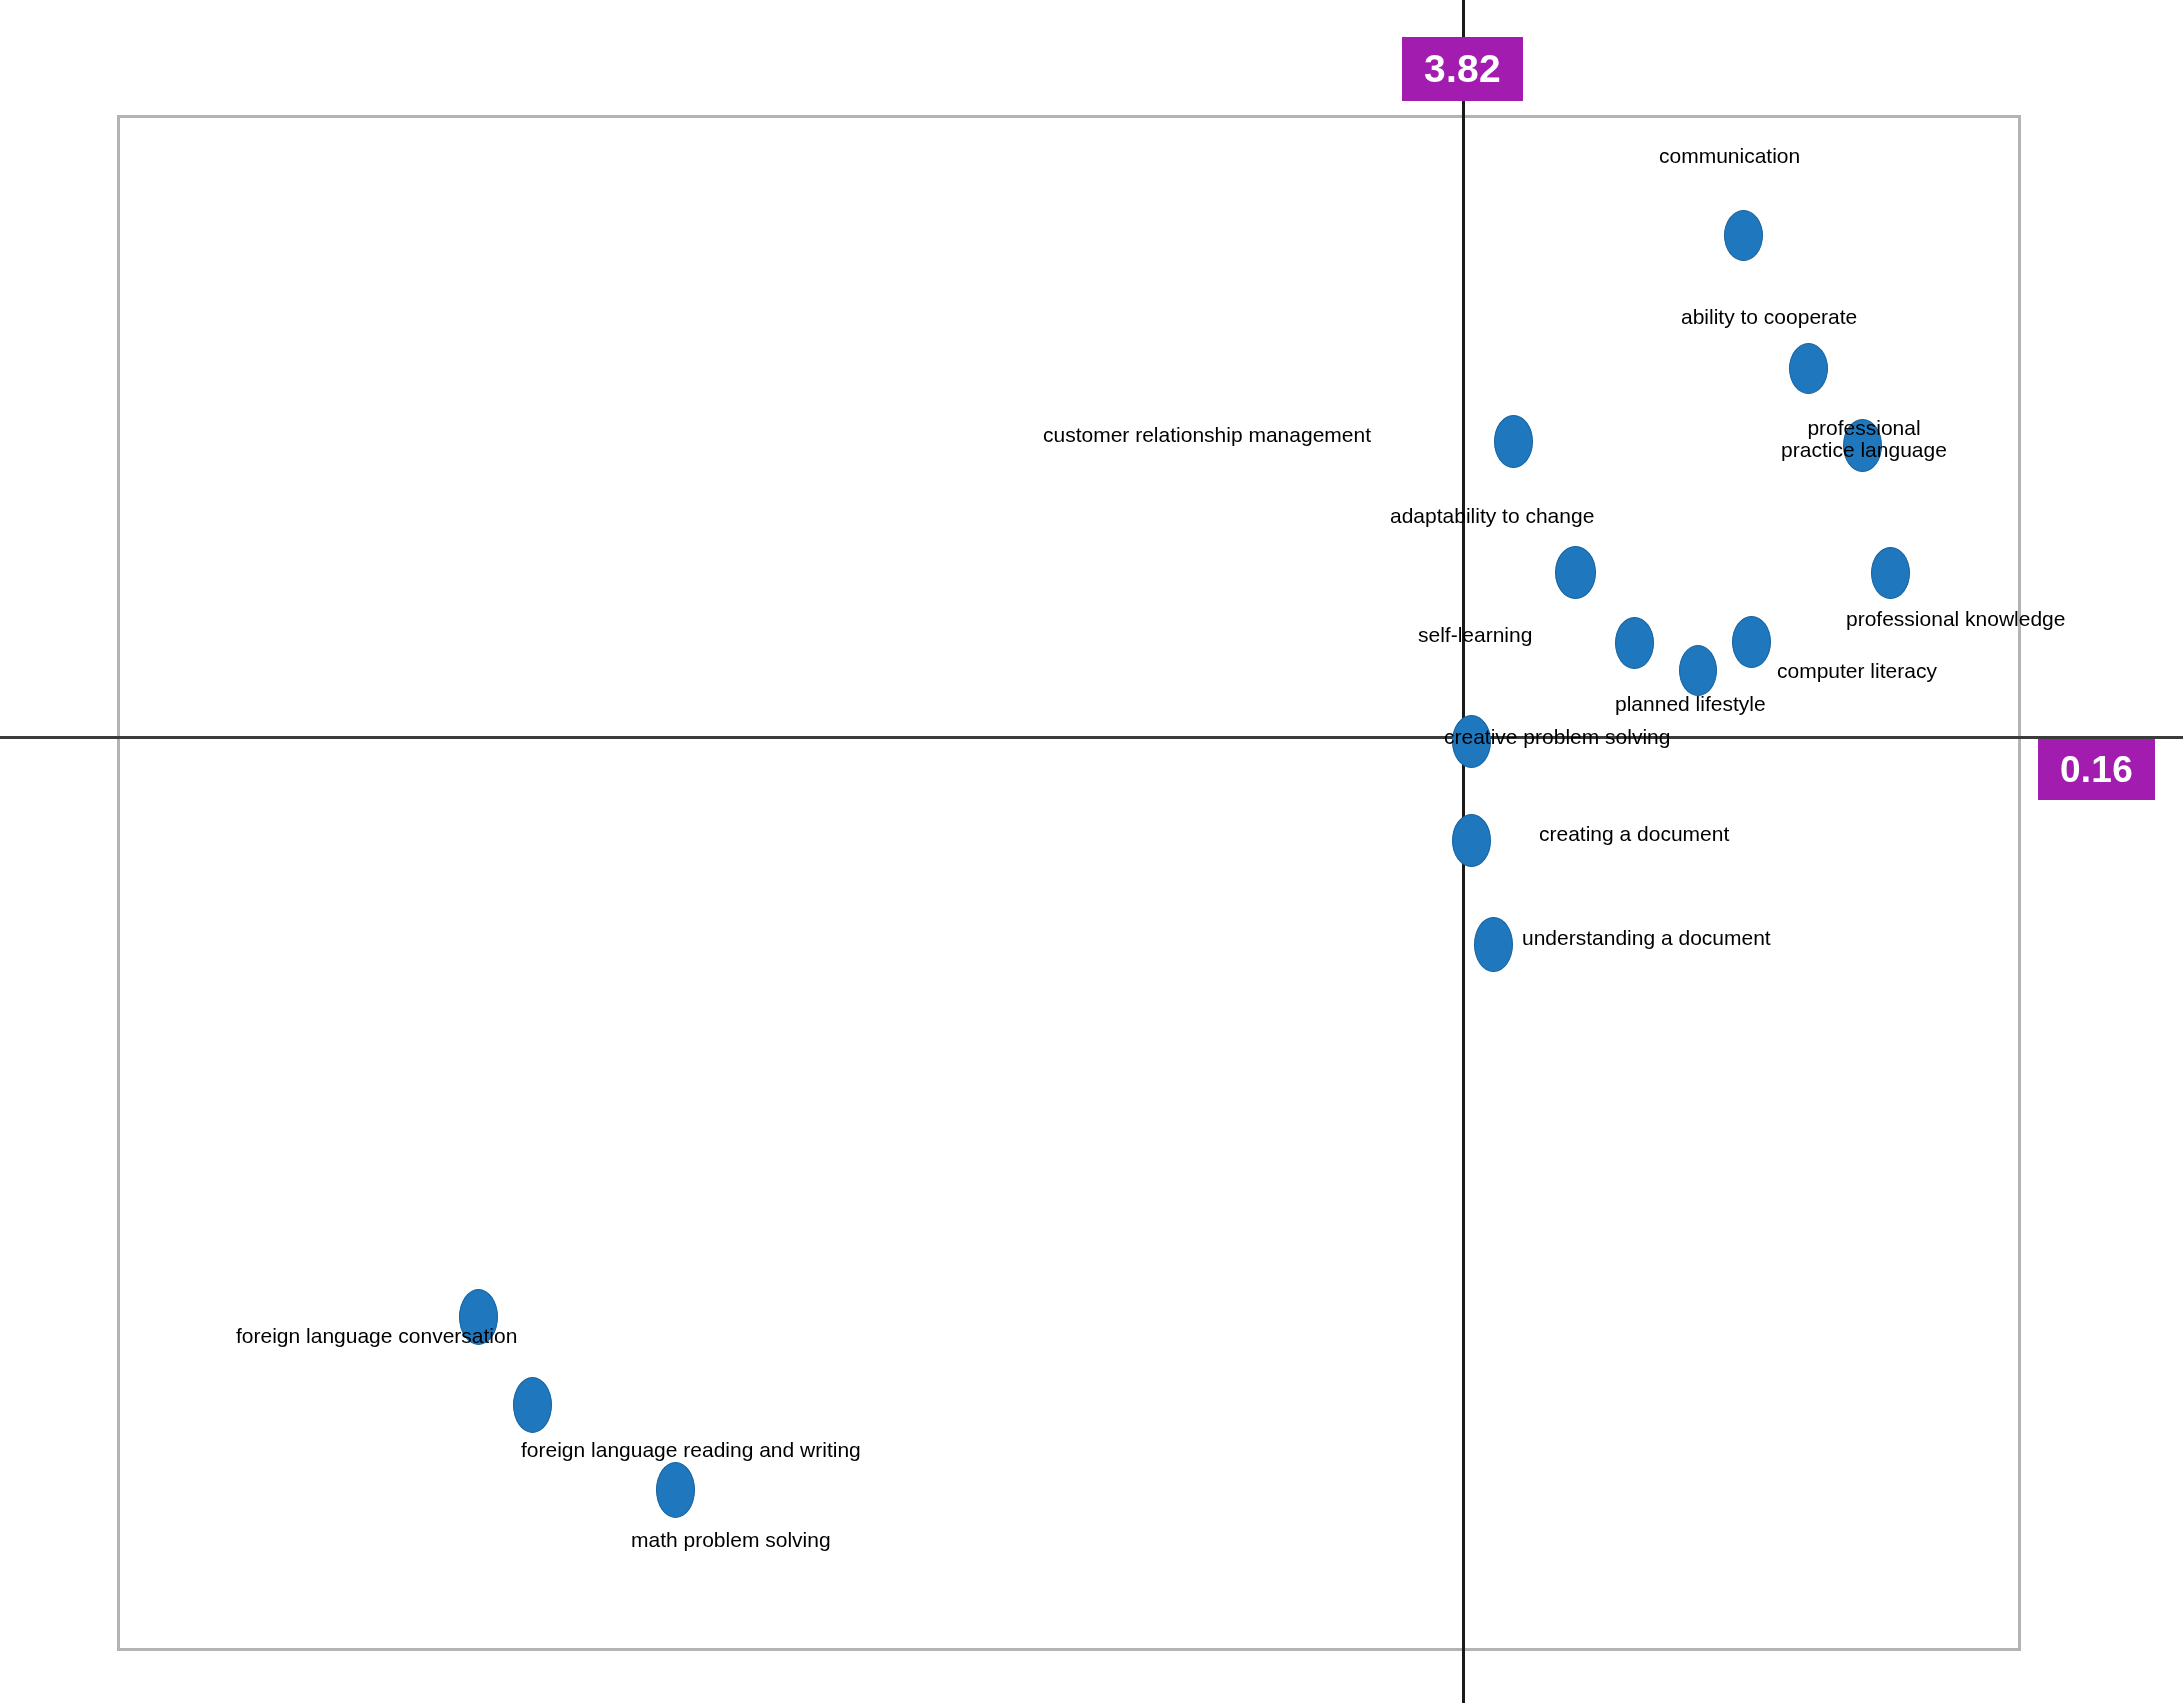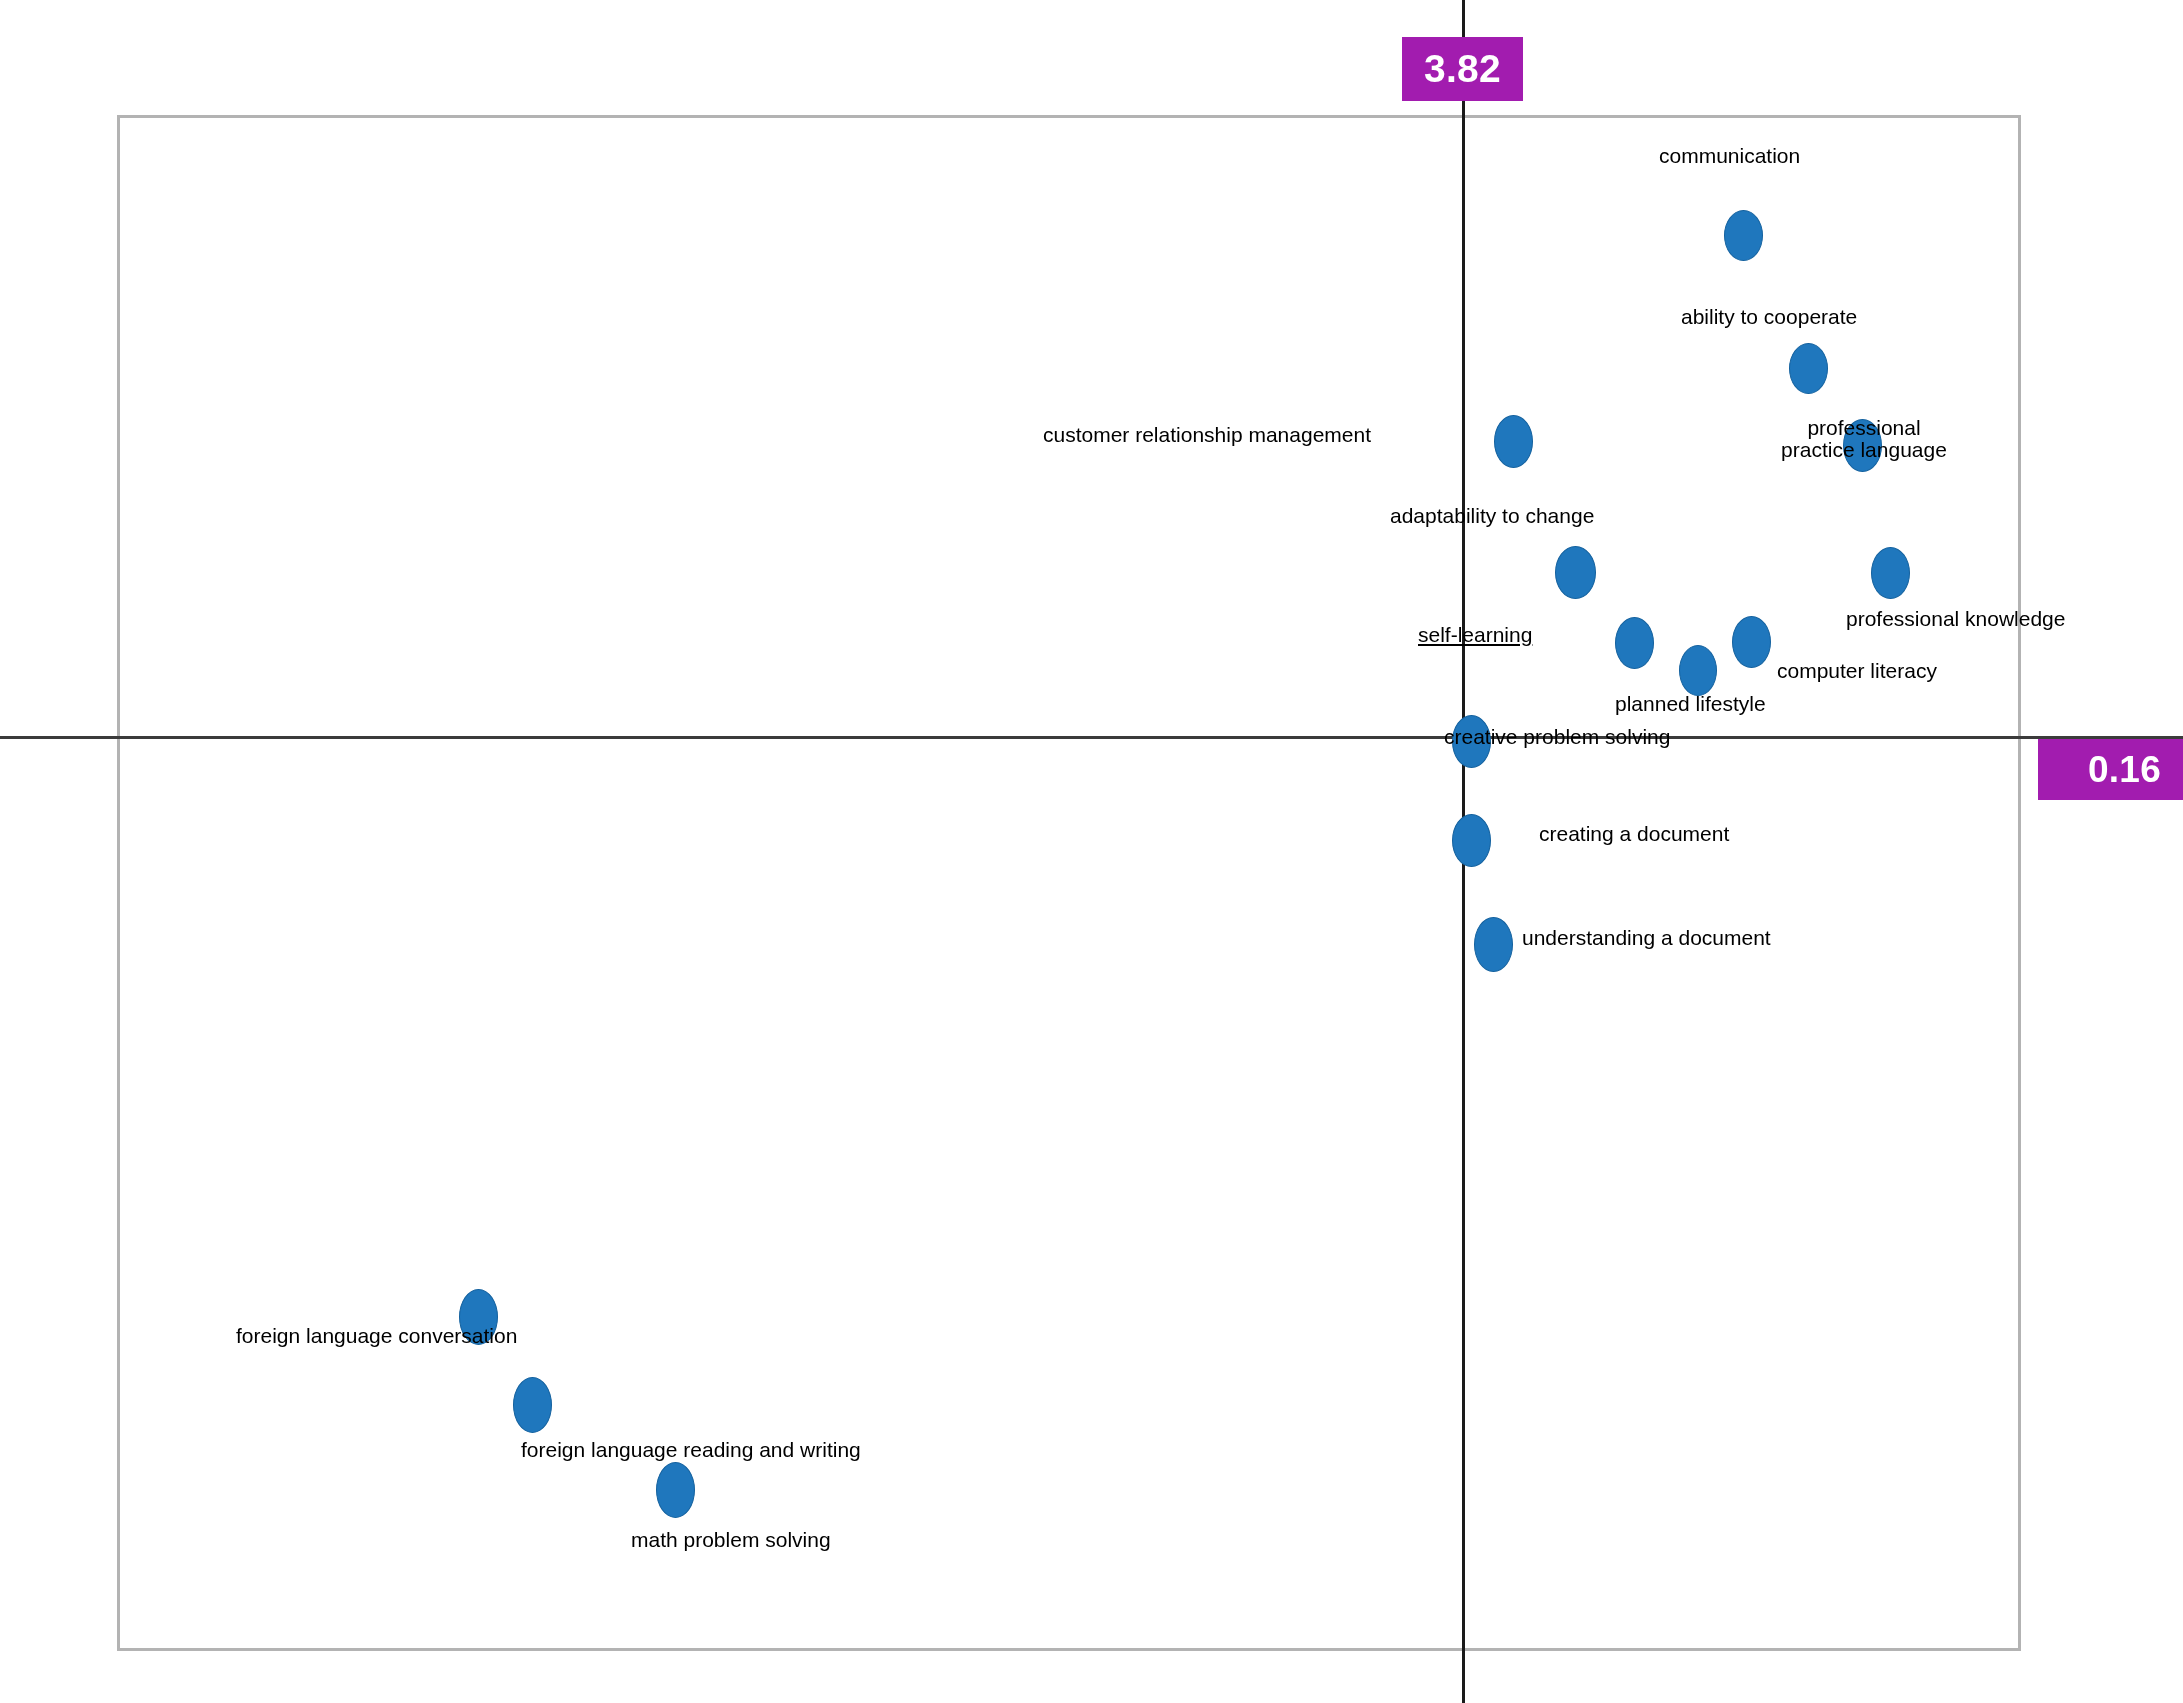--- a/index.html
+++ b/index.html
@@ -63,21 +63,20 @@
     width: 121px;
     height: 64px;
     font-size: 39px;
   }
   #badge-x-max {
     left: 2038px;
     top: 739px;
     width: 117px;
     height: 61px;
     font-size: 37px;
-    padding-left: 28px;
   }
   
   .marker {
     position: absolute;
     background: #1f77bd;
     border: 1.9px solid #15629f;
     border-radius: 50%;
     box-sizing: border-box;
   }
   
@@ -121,21 +120,21 @@
       <div class="marker" style="width: 39px; height: 53px; left: 1843px; top: 419px; background: rgb(31, 119, 189); border-color: rgb(21, 98, 159);"></div>
       <div class="point-label two-line" style="left: 1711px; top: 417px;">
         <div>professional</div>
         <div>practice language</div>
       </div>
       <div class="marker" style="width: 41px; height: 53px; left: 1555px; top: 546px; background: rgb(31, 119, 189); border-color: rgb(21, 98, 159);"></div>
       <div class="point-label" style="left: 1390px; top: 505px;">adaptability to change</div>
       <div class="marker" style="width: 39px; height: 52px; left: 1871px; top: 547px; background: rgb(31, 119, 189); border-color: rgb(21, 98, 159);"></div>
       <div class="point-label label-right" style="left: 1846px; top: 608px;">professional knowledge</div>
       <div class="marker" style="width: 39px; height: 52px; left: 1615px; top: 617px; background: rgb(31, 119, 189); border-color: rgb(21, 98, 159);"></div>
-      <div class="point-label label-left" style="left: 1418px; top: 624px; text-decoration: underline;">self-learning</div>
+      <div class="point-label label-left" style="left: 1418px; top: 624px;">self-learning</div>
       <div class="marker" style="width: 39px; height: 52px; left: 1732px; top: 616px; background: rgb(31, 119, 189); border-color: rgb(21, 98, 159);"></div>
       <div class="point-label label-right" style="left: 1777px; top: 660px;">computer literacy</div>
       <div class="marker" style="width: 38px; height: 51px; left: 1679px; top: 645px; background: rgb(31, 119, 189); border-color: rgb(21, 98, 159);"></div>
       <div class="point-label" style="left: 1615px; top: 693px;">planned lifestyle</div>
       <div class="marker" style="width: 39px; height: 53px; left: 1452px; top: 715px; background: rgb(31, 119, 189); border-color: rgb(21, 98, 159);"></div>
       <div class="point-label label-left" style="left: 1444px; top: 726px;">creative problem solving</div>
       <div class="marker" style="width: 39px; height: 53px; left: 1452px; top: 814px; background: rgb(31, 119, 189); border-color: rgb(21, 98, 159);"></div>
       <div class="point-label label-right" style="left: 1539px; top: 823px;">creating a document</div>
       <div class="marker" style="width: 39px; height: 55px; left: 1474px; top: 917px; background: rgb(31, 119, 189); border-color: rgb(21, 98, 159);"></div>
       <div class="point-label label-right" style="left: 1522px; top: 927px;">understanding a document</div>

